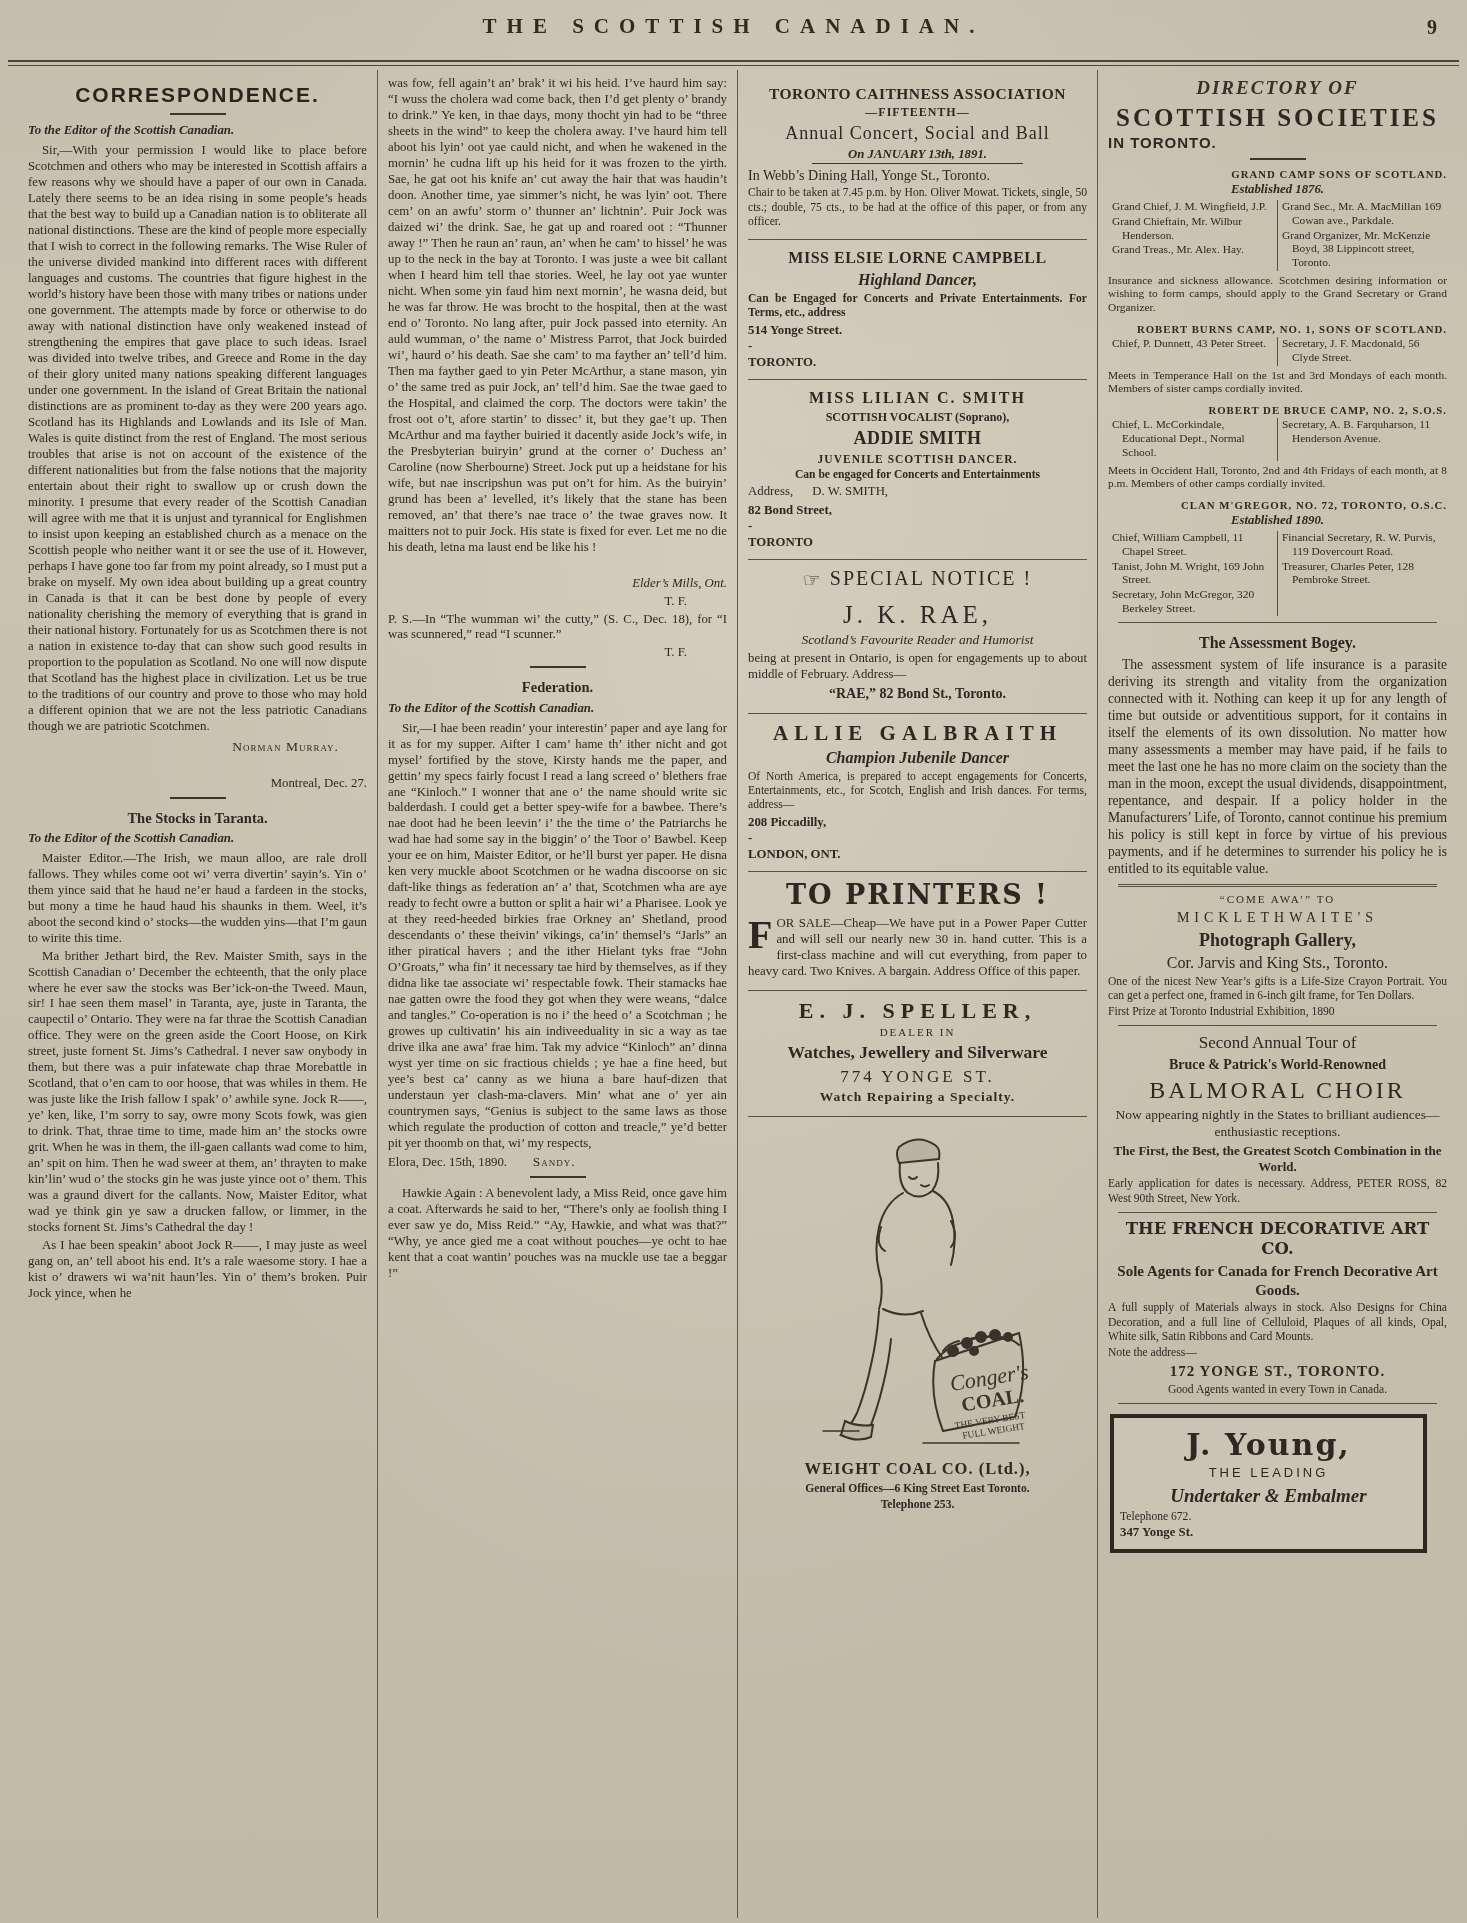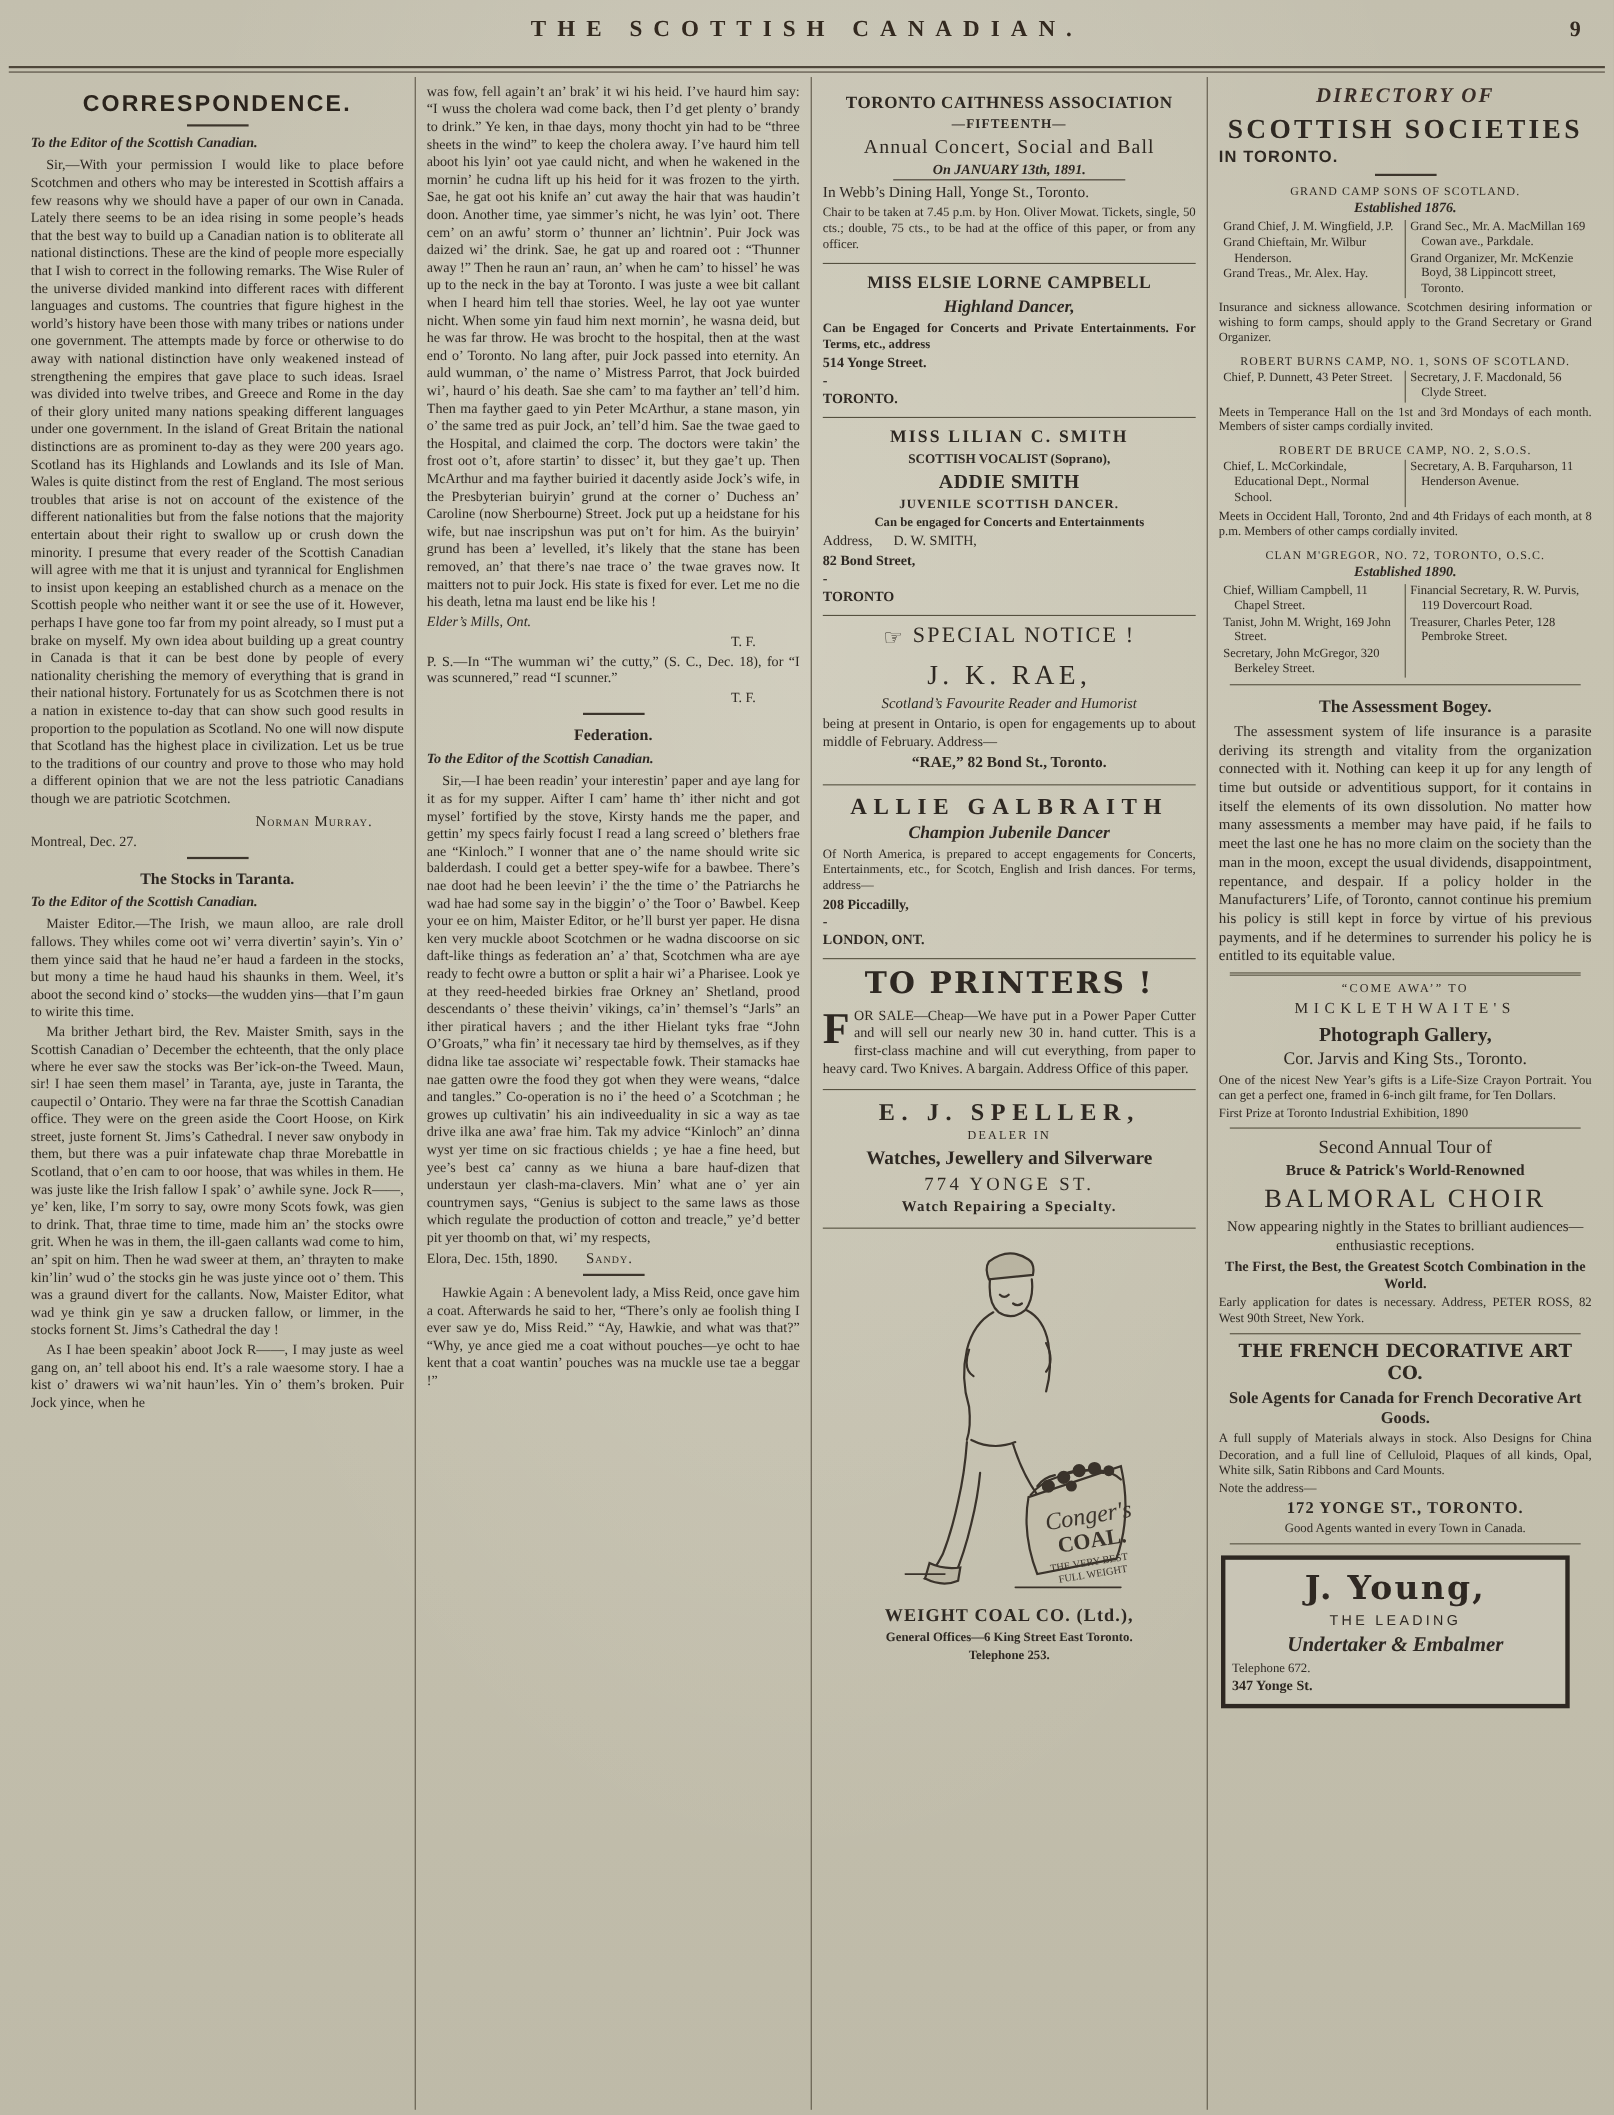--- a/index.html
+++ b/index.html
@@ -39,37 +39,37 @@
   p{margin:0 0 2px 0;text-indent:14px;}
   p.noindent{text-indent:0;}
   .sc-head{
     font-family:"Liberation Sans","DejaVu Sans",sans-serif;
     text-align:center;font-weight:bold;font-size:21px;letter-spacing:2px;
     text-indent:0;margin:6px 0 2px 0;color:#2b241d;
   }
   .short-rule{width:56px;border-top:2px solid #3c352c;margin:5px auto 8px auto;}
   .editor-line{font-style:italic;font-weight:bold;text-align:left;text-indent:0;margin-bottom:4px;}
   .sig-line{text-align:right;font-variant:small-caps;letter-spacing:1px;font-size:13.5px;margin:4px 28px 0 0;text-indent:0;}
-  .dateline{text-align:left;text-indent:10px;margin-top:2px;}
+  .dateline{text-align:right;text-indent:10px;margin-top:20px;}
   .sub-head{text-align:center;font-weight:bold;font-size:14.5px;text-indent:0;margin:10px 0 4px 0;}
   .init{text-align:right;margin-right:40px;text-indent:0;}
   .ad{padding:6px 0 8px 0;}
   .ad + .ad{border-top:1px solid #55503f;}
   .ad-title{font-family:"Liberation Sans","DejaVu Sans",sans-serif;text-align:center;font-weight:bold;font-size:16px;letter-spacing:.5px;text-indent:0;margin:2px 0;}
   .ad-title.serif{font-family:"Liberation Serif",serif;}
   .center{text-align:center;text-indent:0;}
   .small{font-size:11.6px;line-height:1.22;}
   .ital{font-style:italic;}
   .bold{font-weight:bold;}
   .addr-row{display:flex;font-weight:bold;text-indent:0;margin-top:3px;flex-direction:column;}
   .bl{font-style:italic;font-weight:bold;font-size:16px;}
   .dir-title1{text-align:center;font-style:italic;font-weight:bold;font-size:19px;letter-spacing:2px;text-indent:0;color:#3a2e28;}
   .dir-title2{text-align:center;font-weight:bold;font-size:25px;letter-spacing:3px;text-indent:0;margin:1px 0;}
   .dir-title3{text-align:left;font-weight:bold;font-size:15px;letter-spacing:1px;text-indent:0;font-family:"Liberation Sans",sans-serif;}
-  .camp-head{text-align:center;font-size:10.8px;font-weight:normal;letter-spacing:1px;text-indent:0;margin:8px 0 1px 0;}
+  .camp-head{text-align:right;font-size:10.8px;font-weight:bold;letter-spacing:1px;text-indent:0;margin:8px 0 1px 0;}
   .estab{text-align:center;font-style:italic;font-weight:bold;text-indent:0;margin-bottom:2px;}
   .two-col{display:flex;font-size:11.4px;line-height:1.2;}
   .two-col .half{flex:1 1 0;min-width:0;padding:0 4px;}
   .two-col .half + .half{border-left:1px solid #55503f;}
   .two-col p{text-indent:-10px;padding-left:10px;margin:0 0 1px 0;text-align:left;}
   .note{font-size:11.4px;line-height:1.2;}
   .drop-cap{float:left;font-size:40px;line-height:.85;font-weight:bold;padding:2px 4px 0 0;}
   .box-ad{border:4px solid #2e2822;margin:10px 20px 0 2px;padding:8px 6px;background:rgba(255,255,252,.12);}
   .jyoung{text-align:center;font-weight:bold;font-size:30px;letter-spacing:2px;text-indent:0;font-family:"DejaVu Serif",serif;}
   .hand{font-size:20px;vertical-align:-2px;}

